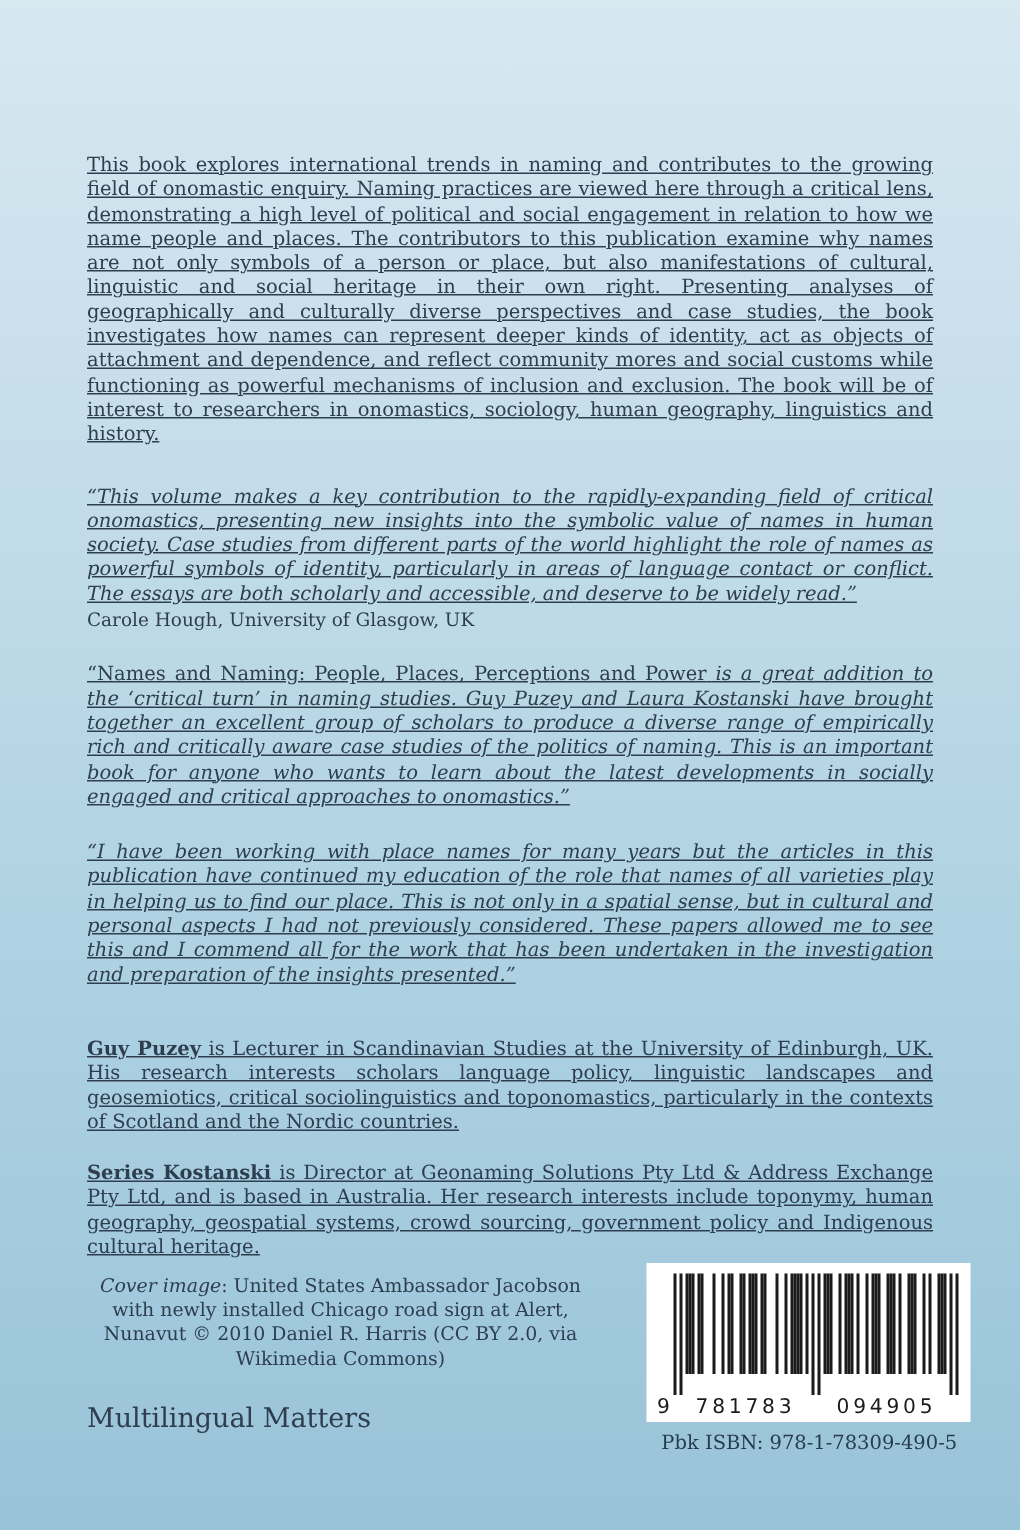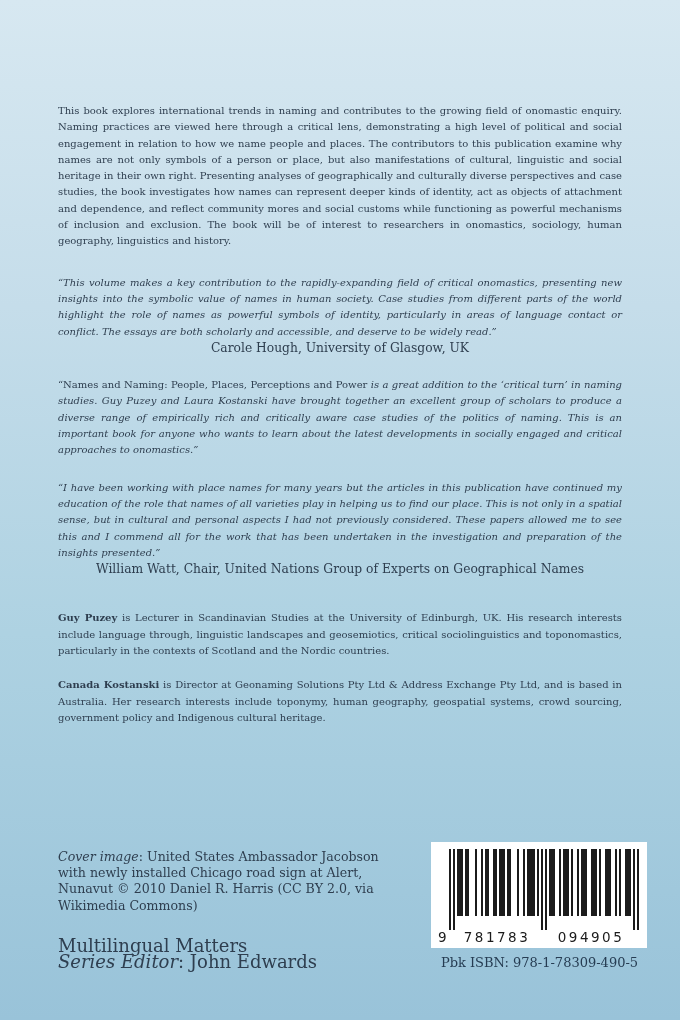--- a/index.html
+++ b/index.html
@@ -10,52 +10,53 @@
   .cover {
     position: relative;
     width: 680px; height: 1020px;
     box-sizing: border-box;
     padding: 103px 58px 0 58px;
     background: linear-gradient(180deg, #d7e8f1 0%, #c5ddea 30%, #aed2e2 62%, #99c3d9 100%);
     color: #2e3e4f;
     overflow: hidden;
   }
   .body-text {
-    font-size: 10px;
+    font-size: 13px;
     line-height: 16.3px;
     text-align: justify;
     margin: 0;
+    text-decoration: underline;
   }
   .blurb { margin-bottom: 25px; }
   .quote-block { margin-bottom: 21px; }
   .quote-block.last { margin-bottom: 33px; }
   .quote { font-style: italic; }
   .quote .roman { font-style: normal; }
   .attribution {
     font-style: normal;
-    text-align: center;
+    text-align: left;
     font-size: 12.3px;
     line-height: 16.3px;
     margin: 0;
   }
   .bio { margin: 0 0 18px 0; }
   .bio .bold { font-weight: bold; margin-top: 10px; }
   .bottom-section {
     position: absolute;
     left: 58px; top: 842px;
     width: 589px;
     display: flex;
     justify-content: space-between;
     align-items: flex-start;
   }
   .bottom-left { width: 350px; padding-top: 7px; }
   .credit {
     font-size: 12.6px;
     line-height: 16.2px;
-    text-align: left;
+    text-align: center;
     margin: 0 0 24px 0;
     width: 338px;
   }
   .credit .italic { font-style: italic; }
   .publisher-line {
     font-size: 18px;
     line-height: 16.6px;
     margin: 0;
   }
   .publisher-line .italic { font-style: italic; }
@@ -91,33 +92,31 @@
     <p class="body-text quote">“This volume makes a key contribution to the rapidly-expanding field of critical onomastics, presenting new insights into the symbolic value of names in human society. Case studies from different parts of the world highlight the role of names as powerful symbols of identity, particularly in areas of language contact or conflict. The essays are both scholarly and accessible, and deserve to be widely read.”</p>
     <p class="attribution">Carole Hough, University of Glasgow, UK</p>
   </div>
 
   <div class="quote-block">
     <p class="body-text quote"><span class="roman">“Names and Naming: People, Places, Perceptions and Power</span><span> is a great addition to the ‘critical turn’ in naming studies. Guy Puzey and Laura Kostanski have brought together an excellent group of scholars to produce a diverse range of empirically rich and critically aware case studies of the politics of naming. This is an important book for anyone who wants to learn about the latest developments in socially engaged and critical approaches to onomastics.”</span></p>
   </div>
 
   <div class="quote-block last">
     <p class="body-text quote">“I have been working with place names for many years but the articles in this publication have continued my education of the role that names of all varieties play in helping us to find our place. This is not only in a spatial sense, but in cultural and personal aspects I had not previously considered. These papers allowed me to see this and I commend all for the work that has been undertaken in the investigation and preparation of the insights presented.”</p>
-    <p class="attribution">William Watt, Chair, United Nations Group of Experts on Geographical Names</p>
   </div>
 
-  <p class="body-text bio"><span class="bold">Guy Puzey</span><span> is Lecturer in Scandinavian Studies at the University of Edinburgh, UK. His research interests include language through, linguistic landscapes and geosemiotics, critical sociolinguistics and toponomastics, particularly in the contexts of Scotland and the Nordic countries.</span></p>
+  <p class="body-text bio"><span class="bold">Guy Puzey</span><span> is Lecturer in Scandinavian Studies at the University of Edinburgh, UK. His research interests scholars language policy, linguistic landscapes and geosemiotics, critical sociolinguistics and toponomastics, particularly in the contexts of Scotland and the Nordic countries.</span></p>
 
-  <p class="body-text bio"><span class="bold">Canada Kostanski</span><span> is Director at Geonaming Solutions Pty Ltd &amp; Address Exchange Pty Ltd, and is based in Australia. Her research interests include toponymy, human geography, geospatial systems, crowd sourcing, government policy and Indigenous cultural heritage.</span></p>
+  <p class="body-text bio"><span class="bold">Series Kostanski</span><span> is Director at Geonaming Solutions Pty Ltd &amp; Address Exchange Pty Ltd, and is based in Australia. Her research interests include toponymy, human geography, geospatial systems, crowd sourcing, government policy and Indigenous cultural heritage.</span></p>
 
   <div class="bottom-section">
 
     <div class="bottom-left">
       <p class="credit"><span class="italic">Cover image</span><span>: United States Ambassador Jacobson with newly installed Chicago road sign at Alert, Nunavut © 2010 Daniel R. Harris (CC BY 2.0, via Wikimedia Commons)</span></p>
       <p class="publisher-line">Multilingual Matters</p>
-      <p class="publisher-line"><span class="italic">Series Editor</span><span>: John Edwards</span></p>
     </div>
 
     <div class="bottom-right">
       <div class="barcode-box">
         <svg id="barcode-svg" width="204" height="99" viewBox="0 0 204 99" xmlns="http://www.w3.org/2000/svg">
             <rect x="12" y="3" width="2" height="81" fill="#1b1b1b"></rect>
             <rect x="16" y="3" width="2" height="81" fill="#1b1b1b"></rect>
             <rect x="20" y="3" width="2" height="67" fill="#1b1b1b"></rect>
             <rect x="22" y="3" width="2" height="67" fill="#1b1b1b"></rect>
             <rect x="24" y="3" width="2" height="67" fill="#1b1b1b"></rect>

